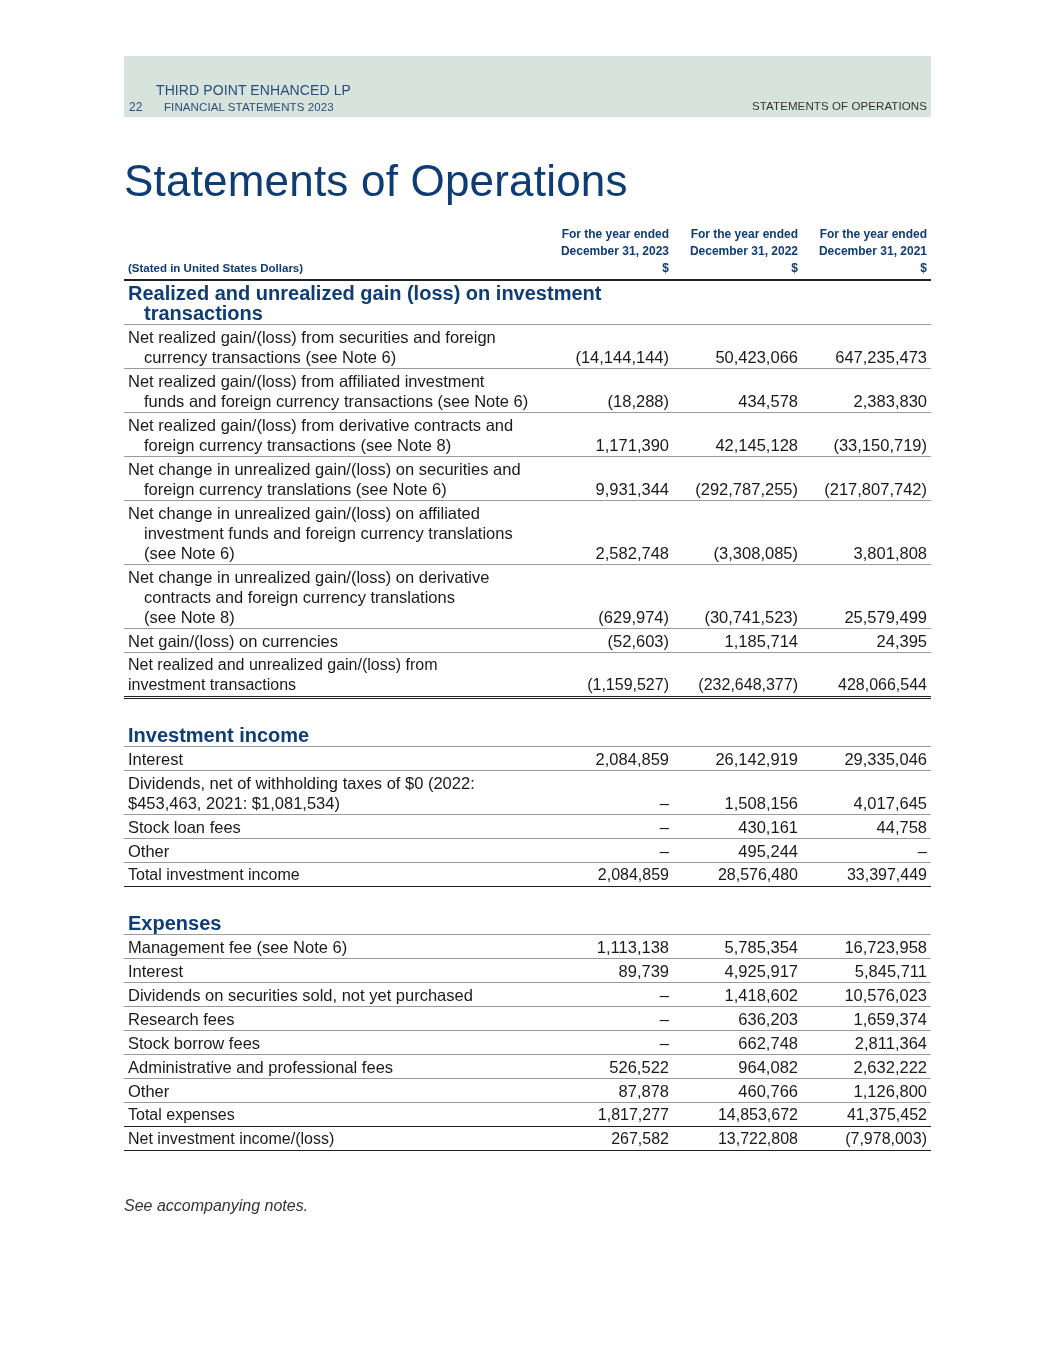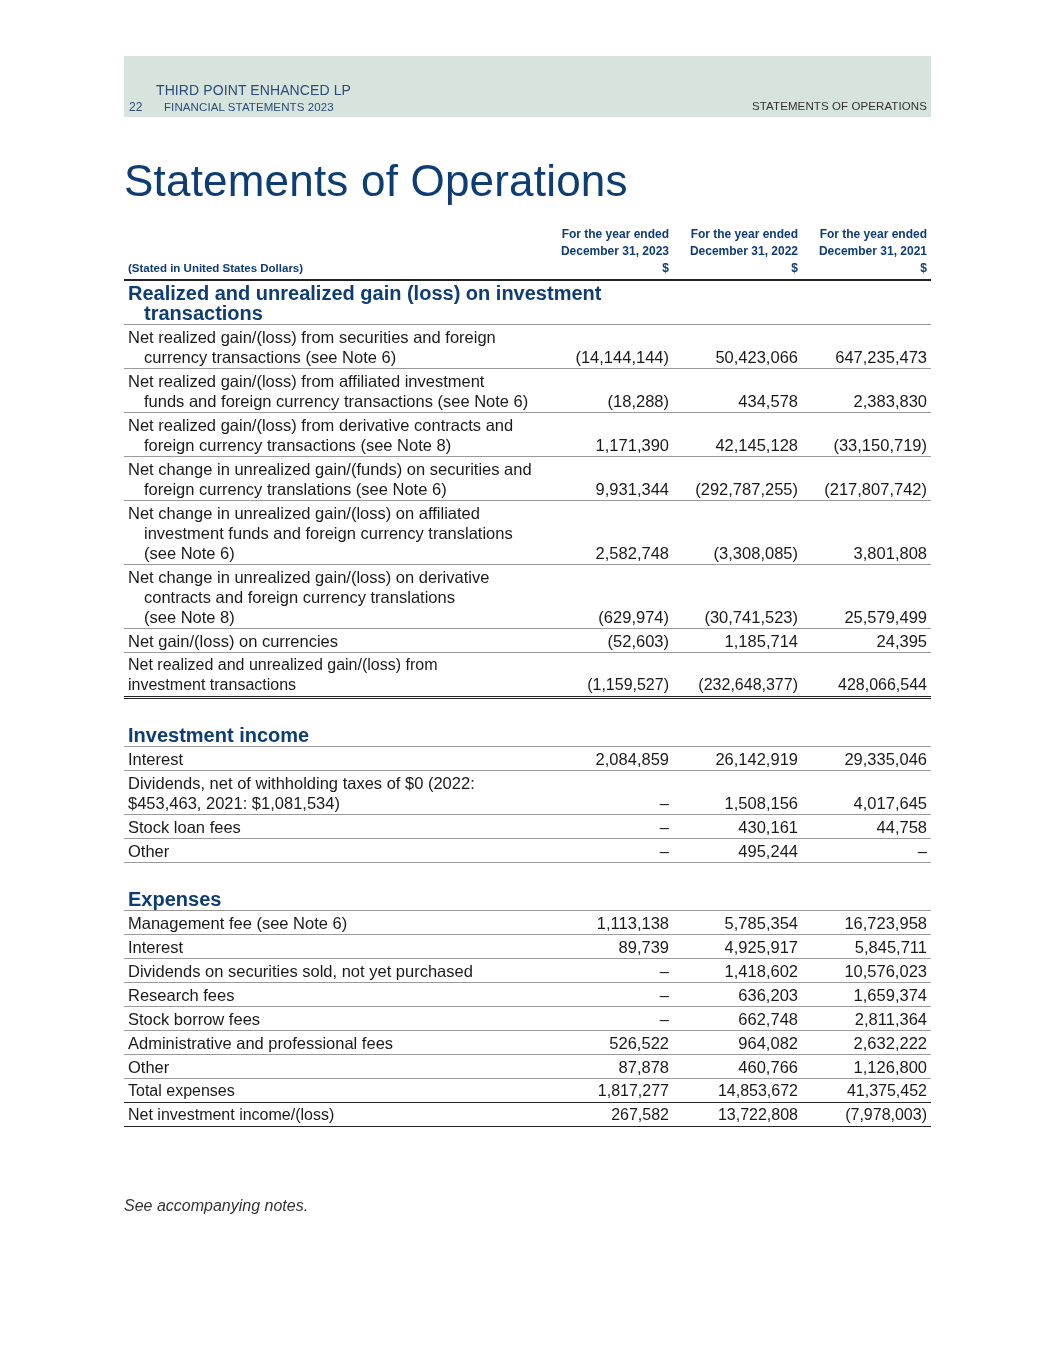--- a/index.html
+++ b/index.html
@@ -117,21 +117,21 @@
       <td class="num">434,578</td>
       <td class="num">2,383,830</td>
     </tr>
     <tr>
       <td class="label"><span>Net realized gain/(loss) from derivative contracts and</span><span class="indent">foreign currency transactions (see Note 8)</span></td>
       <td class="num">1,171,390</td>
       <td class="num">42,145,128</td>
       <td class="num">(33,150,719)</td>
     </tr>
     <tr>
-      <td class="label"><span>Net change in unrealized gain/(funds) on securities and</span><span class="indent">foreign currency translations (see Note 6)</span></td>
+      <td class="label"><span>Net change in unrealized gain/(loss) on securities and</span><span class="indent">foreign currency translations (see Note 6)</span></td>
       <td class="num">9,931,344</td>
       <td class="num">(292,787,255)</td>
       <td class="num">(217,807,742)</td>
     </tr>
     <tr>
       <td class="label"><span>Net change in unrealized gain/(loss) on affiliated</span><span class="indent">investment funds and foreign currency translations</span><span class="indent">(see Note 6)</span></td>
       <td class="num">2,582,748</td>
       <td class="num">(3,308,085)</td>
       <td class="num">3,801,808</td>
     </tr>
@@ -174,20 +174,26 @@
       <td class="num">–</td>
       <td class="num">430,161</td>
       <td class="num">44,758</td>
     </tr>
     <tr>
       <td class="label">Other</td>
       <td class="num">–</td>
       <td class="num">495,244</td>
       <td class="num">–</td>
     </tr>
+    <tr class="total">
+      <td class="label">Total investment income</td>
+      <td class="num">2,084,859</td>
+      <td class="num">28,576,480</td>
+      <td class="num">33,397,449</td>
+    </tr>
 
     <tr class="section section-gap">
       <td class="label" colspan="4">Expenses</td>
     </tr>
     <tr>
       <td class="label">Management fee (see Note 6)</td>
       <td class="num">1,113,138</td>
       <td class="num">5,785,354</td>
       <td class="num">16,723,958</td>
     </tr>

